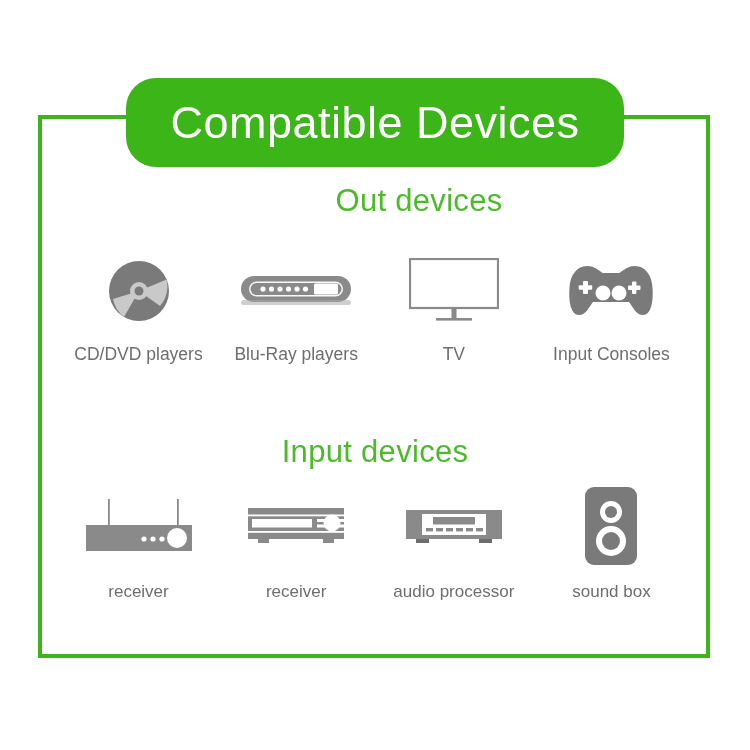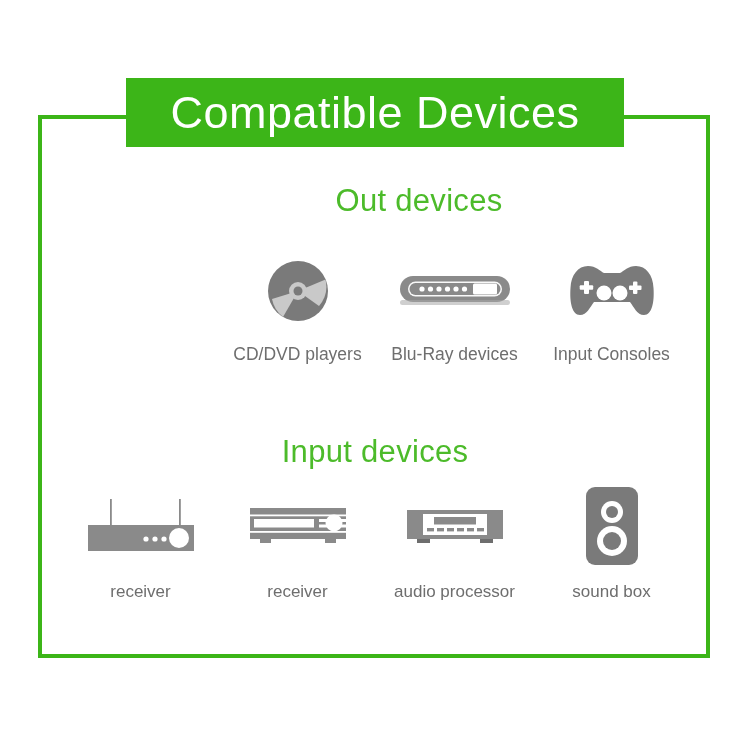--- a/index.html
+++ b/index.html
@@ -32,26 +32,27 @@
     box-sizing: border-box;
     background: transparent;
   }
 
   
   .title-banner {
     position: absolute;
     left: 126px;
     top: 78px;
     width: 498px;
-    height: 69px;
+    height: 89px;
     background: #3cb518;
     display: flex;
     align-items: center;
     justify-content: center;
     z-index: 5;
+    border-radius: 30px;
   }
   .title-banner .title-text {
     color: #ffffff;
     font-size: 45px;
     font-weight: 400;
     letter-spacing: 0.5px;
     line-height: 1;
     white-space: nowrap;
   }
 
@@ -66,21 +67,21 @@
     letter-spacing: 0.3px;
   }
   .heading-out   { top: 183px; padding-left: 44px; }
   .heading-input { top: 434px; }
 
   
   .device-row {
     position: absolute;
     display: flex;
     align-items: flex-end;
-    justify-content: flex-end;
+    justify-content: space-between;
   }
   .row-out   { left: 60px; top: 248px;  width: 630px; }
   .row-input { left: 60px; top: 478px;  width: 630px; }
 
   .device {
     display: flex;
     flex-direction: column;
     align-items: center;
     justify-content: flex-end;
   }
@@ -148,23 +149,33 @@
           <circle cx="22" cy="16" r="2.6" fill="#ffffff"></circle>
           <circle cx="30.5" cy="16" r="2.6" fill="#ffffff"></circle>
           <circle cx="39" cy="16" r="2.6" fill="#ffffff"></circle>
           <circle cx="47.5" cy="16" r="2.6" fill="#ffffff"></circle>
           <circle cx="56" cy="16" r="2.6" fill="#ffffff"></circle>
           <circle cx="64.5" cy="16" r="2.6" fill="#ffffff"></circle>
           <rect x="73" y="10.5" width="24" height="11" rx="1.5" fill="#ffffff"></rect>
           <rect x="0" y="27" width="110" height="5" rx="2.5" fill="#a8a8a8" opacity="0.55"></rect>
         </svg>
       </div>
-      <div class="device-label">Blu-Ray devices</div>
-    </div>
-
+      <div class="device-label">Blu-Ray players</div>
+    </div>
+
+    <div class="device">
+      <div class="icon-box">
+        <svg width="90" height="66" viewBox="0 0 90 66">
+          <rect x="1" y="1" width="88" height="49" fill="#ffffff" stroke="#8a8a8a" stroke-width="2.2"></rect>
+          <rect x="42.5" y="50" width="5" height="11" fill="#8a8a8a"></rect>
+          <rect x="27" y="60" width="36" height="2.6" fill="#8a8a8a"></rect>
+        </svg>
+      </div>
+      <div class="device-label">TV</div>
+    </div>
 
     <div class="device">
       <div class="icon-box">
         <svg width="88" height="58" viewBox="0 0 88 58">
           <path d="M20 4 C10 4 3 13 2.5 26 C1.5 40 4 53 12 53 C19 53 22 45 26 40
                    L62 40 C66 45 69 53 76 53 C84 53 86.5 40 85.5 26 C85 13 78 4 68 4
                    C60 4 56 9 52 11 L36 11 C32 9 28 4 20 4 Z" fill="#7a7a7a"></path>
           <rect x="16" y="19" width="5" height="13" rx="1" fill="#ffffff"></rect>
           <rect x="11.7" y="23.2" width="13.5" height="4.6" rx="1" fill="#ffffff"></rect>
           <rect x="65" y="19.5" width="4.4" height="12.5" rx="1" fill="#ffffff"></rect>

